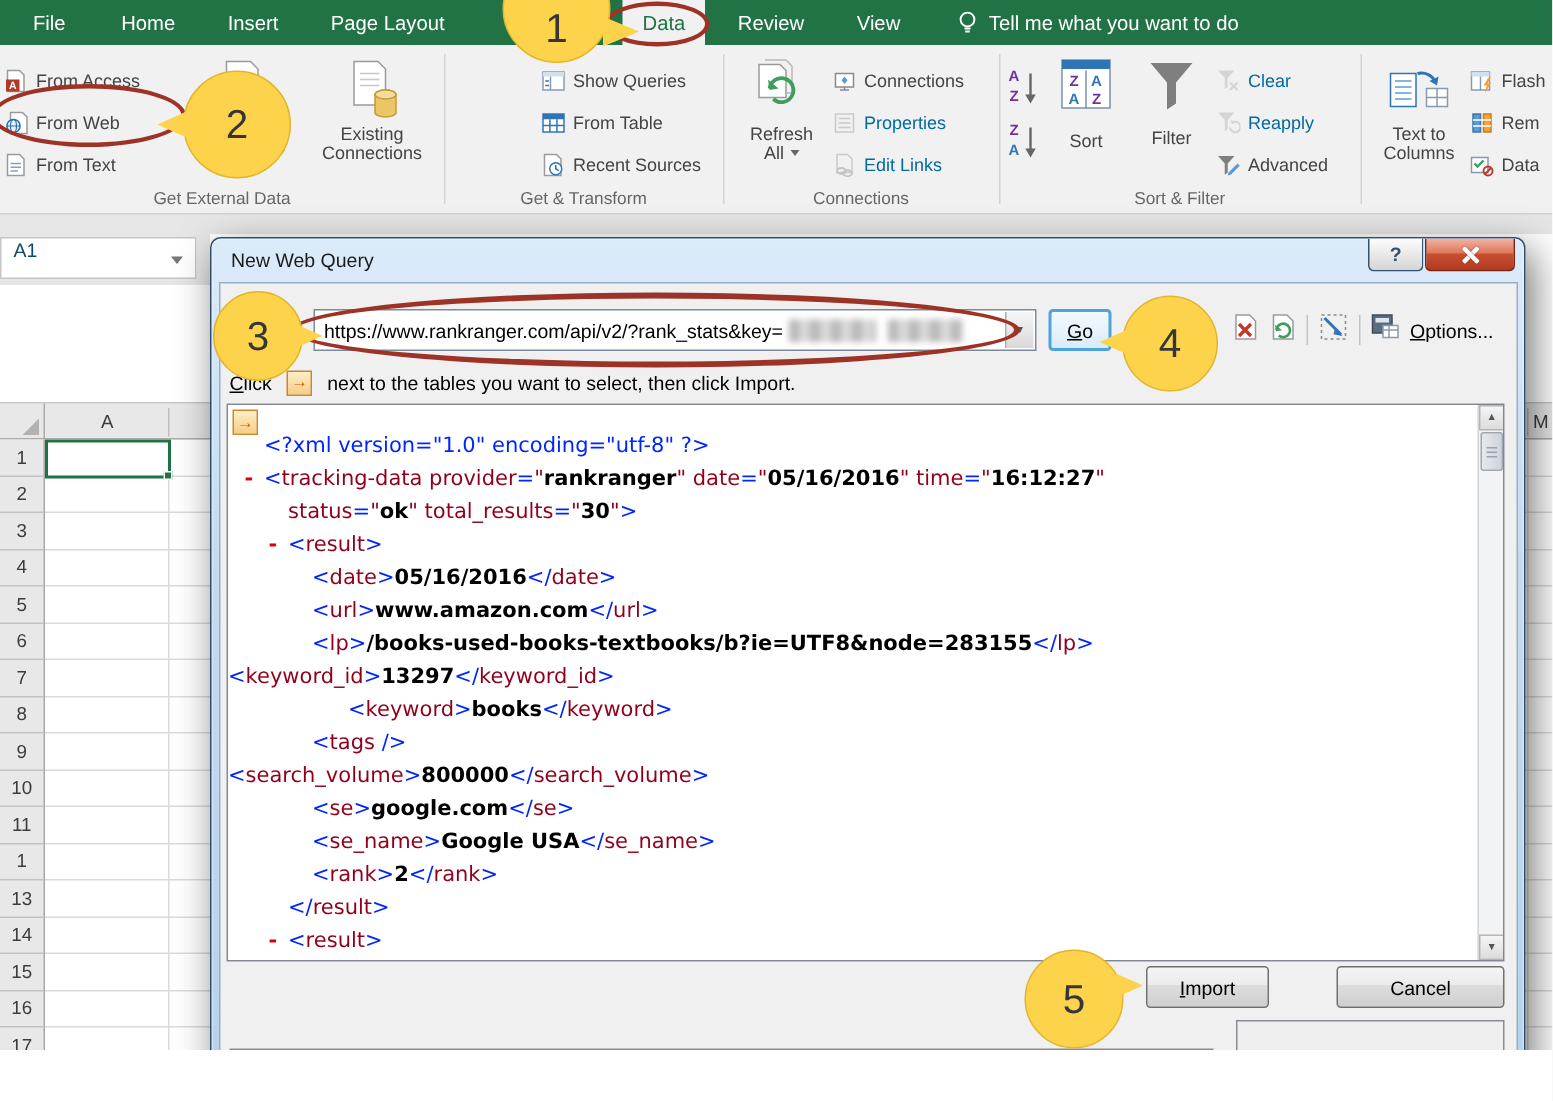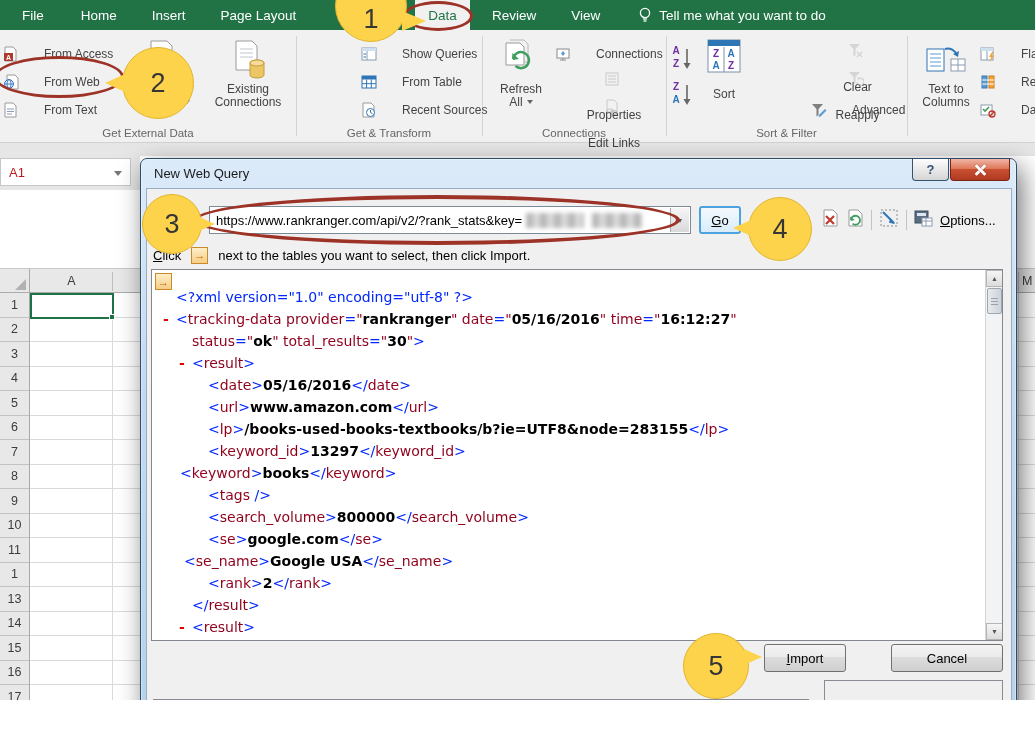--- a/index.html
+++ b/index.html
@@ -19,34 +19,34 @@
   .rtab.active{background:#f1f1f1;color:#217346;}
   .rtab.hiddenTab{width:88px;}
   .tellme{display:flex;align-items:center;color:#fff;font-size:13.5px;margin-left:16px;white-space:nowrap;}
   .tellme svg{margin-right:7px;}
 
   
   .ribbon{position:absolute;left:0;top:30px;width:1035px;height:112px;background:#f1f1f1;}
   .rdiv{position:absolute;top:6px;height:100px;width:1px;background:#d4d4d4;}
   .rgroup{position:absolute;top:0;height:112px;}
   .glabel{position:absolute;bottom:3px;left:0;width:100%;text-align:center;font-size:11.5px;color:#666;white-space:nowrap;}
-  .sbtn{position:absolute;left:2px;width:120px;height:24px;display:flex;align-items:center;font-size:12px;color:#444;cursor:default;white-space:nowrap;gap:20px;}
+  .sbtn{position:absolute;left:2px;width:120px;height:24px;display:flex;align-items:center;font-size:12px;color:#444;cursor:default;white-space:nowrap;}
   .sbtn .ic{width:18px;height:18px;margin-right:4px;flex:0 0 18px;display:inline-flex;align-items:center;justify-content:center;}
   .r1{top:12px}.r2{top:40px}.r3{top:68px}
-  .dis{color:#404040;flex-direction:column;}
+  .dis{color:#0369a1;}
   .dis svg{opacity:.45;}
   .bbtn{position:absolute;top:6px;height:104px;text-align:center;font-size:12px;color:#444;cursor:default;}
   .bbtn .bic{display:block;height:44px;margin-top:3px;}
   .blbl{display:block;line-height:12.5px;white-space:nowrap;}
   .caret{display:inline-block;width:0;height:0;border-left:3.5px solid transparent;border-right:3.5px solid transparent;border-top:4px solid #666;margin-left:4px;vertical-align:middle;}
   .iconbtn{position:absolute;width:28px;height:32px;display:flex;align-items:center;justify-content:center;}
 
   
   .formula-row{position:absolute;left:0;top:156px;width:140px;height:34px;background:#e6e6e6;}
-  .name-box{position:absolute;left:0;top:2px;width:131px;height:28px;background:#fff;border:1px solid #c6c6c6;font-size:13px;color:#b91c1c;display:flex;align-items:center;padding-left:8px;}
+  .name-box{position:absolute;left:0;top:2px;width:131px;height:28px;background:#fff;border:1px solid #c6c6c6;font-size:13px;color:#0c4a6e;display:flex;padding-left:8px;}
   .nb-caret{position:absolute;right:8px;top:12px;width:0;height:0;border-left:4px solid transparent;border-right:4px solid transparent;border-top:5px solid #777;}
 
   
   .col-band{position:absolute;left:0;top:268px;width:1035px;height:25px;background:#e8e8e8;border-bottom:1px solid #ababab;border-top:1px solid #c9c9c9;}
   .corner{position:absolute;left:0;top:0;width:30px;height:24px;border-right:1px solid #aaa;}
   .corner .tri{position:absolute;right:3px;bottom:3px;width:0;height:0;border-left:11px solid transparent;border-bottom:11px solid #b2b2b2;}
   .colh{position:absolute;top:0;height:24px;font-size:12.5px;color:#3c3c3c;display:flex;align-items:center;justify-content:center;}
   .colA{left:30px;width:83px;}
   .colM{left:1022px;width:14px;justify-content:flex-start;}
   .bandline{position:absolute;top:3px;height:19px;width:1px;background:#bdbdbd;}
@@ -347,20 +347,28 @@
               <rect x="1" y="1" width="32" height="32" fill="#fff" stroke="#7a91a8"></rect>
               <rect x="1" y="1" width="32" height="6" fill="#2e75b6"></rect>
               <text x="9" y="18" font-size="10" font-weight="bold" fill="#7030a0" text-anchor="middle">Z</text>
               <text x="9" y="30" font-size="10" font-weight="bold" fill="#2e75b6" text-anchor="middle">A</text>
               <text x="24" y="18" font-size="10" font-weight="bold" fill="#2e75b6" text-anchor="middle">A</text>
               <text x="24" y="30" font-size="10" font-weight="bold" fill="#7030a0" text-anchor="middle">Z</text>
               <line x1="17" y1="8" x2="17" y2="33" stroke="#7a91a8"></line>
             </svg>
         </span>
         <span class="blbl" style="margin-top:9px">Sort</span>
+      </div>
+      <div class="bbtn" style="left:90px;width:50px">
+        <span class="bic" style="height:40px">
+          <svg width="34" height="36" viewBox="0 0 34 36">
+              <path d="M3,3 h28 l-11,13 v14 l-6,4 v-18 z" fill="#7f7f7f"></path>
+            </svg>
+        </span>
+        <span class="blbl" style="margin-top:7px">Filter</span>
       </div>
       <div class="sbtn r1 dis" style="left:144px;width:95px">
         <span class="ic">
           <svg width="16" height="16" viewBox="0 0 16 16">
               <path d="M1,1 h11 l-4.5,5 v6 l-2,1.5 v-7.5 z" fill="#b5b5b5"></path>
               <path d="M9,9 l5,5 M14,9 l-5,5" stroke="#b5b5b5" stroke-width="1.6"></path>
             </svg>
         </span>
         <span class="slbl">Clear</span>
       </div>
@@ -596,26 +604,26 @@
           <span>→</span>
         </span>
       <div class="xml-lines">
           <div class="xline" style="padding-left: 24px;"><span class="xp">&lt;?xml version="1.0" encoding="utf-8" ?&gt;</span></div>
           <div class="xline" style="padding-left: 11px;"><span class="xm">-</span><span class="xp">&lt;</span><span class="xn">tracking-data provider</span><span class="xp">=</span><span class="xn">"</span><span class="xv">rankranger</span><span class="xn">"</span><span class="xn"> date</span><span class="xp">=</span><span class="xn">"</span><span class="xv">05/16/2016</span><span class="xn">"</span><span class="xn"> time</span><span class="xp">=</span><span class="xn">"</span><span class="xv">16:12:27</span><span class="xn">"</span></div>
           <div class="xline" style="padding-left: 40px;"><span class="xn">status</span><span class="xp">=</span><span class="xn">"</span><span class="xv">ok</span><span class="xn">"</span><span class="xn"> total_results</span><span class="xp">=</span><span class="xn">"</span><span class="xv">30</span><span class="xn">"</span><span class="xp">&gt;</span></div>
           <div class="xline" style="padding-left: 27px;"><span class="xm">-</span><span class="xp">&lt;</span><span class="xn">result</span><span class="xp">&gt;</span></div>
           <div class="xline" style="padding-left: 56px;"><span class="xp">&lt;</span><span class="xn">date</span><span class="xp">&gt;</span><span class="xv">05/16/2016</span><span class="xp">&lt;/</span><span class="xn">date</span><span class="xp">&gt;</span></div>
           <div class="xline" style="padding-left: 56px;"><span class="xp">&lt;</span><span class="xn">url</span><span class="xp">&gt;</span><span class="xv">www.amazon.com</span><span class="xp">&lt;/</span><span class="xn">url</span><span class="xp">&gt;</span></div>
           <div class="xline" style="padding-left: 56px;"><span class="xp">&lt;</span><span class="xn">lp</span><span class="xp">&gt;</span><span class="xv">/books-used-books-textbooks/b?ie=UTF8&amp;node=283155</span><span class="xp">&lt;/</span><span class="xn">lp</span><span class="xp">&gt;</span></div>
-          <div class="xline" style="padding-left: 56px;"><span class="xp">&lt;</span><span class="xn">keyword_id</span><span class="xp">&gt;</span><span class="xv">13297</span><span class="xp">&lt;/</span><span class="xn">keyword_id</span><span class="xp">&gt;</span></div>
-          <div class="xline" style="padding-left: 28px;"><span class="xp">&lt;</span><span class="xn">keyword</span><span class="xp">&gt;</span><span class="xv">books</span><span class="xp">&lt;/</span><span class="xn">keyword</span><span class="xp">&gt;</span></div>
+          <div class="xline" style=""><span class="xp">&lt;</span><span class="xn">keyword_id</span><span class="xp">&gt;</span><span class="xv">13297</span><span class="xp">&lt;/</span><span class="xn">keyword_id</span><span class="xp">&gt;</span></div>
+          <div class="xline" style="padding-left: 80px;"><span class="xp">&lt;</span><span class="xn">keyword</span><span class="xp">&gt;</span><span class="xv">books</span><span class="xp">&lt;/</span><span class="xn">keyword</span><span class="xp">&gt;</span></div>
           <div class="xline" style="padding-left: 56px;"><span class="xp">&lt;</span><span class="xn">tags</span><span class="xp"> /&gt;</span></div>
-          <div class="xline" style="padding-left: 56px;"><span class="xp">&lt;</span><span class="xn">search_volume</span><span class="xp">&gt;</span><span class="xv">800000</span><span class="xp">&lt;/</span><span class="xn">search_volume</span><span class="xp">&gt;</span></div>
+          <div class="xline" style=""><span class="xp">&lt;</span><span class="xn">search_volume</span><span class="xp">&gt;</span><span class="xv">800000</span><span class="xp">&lt;/</span><span class="xn">search_volume</span><span class="xp">&gt;</span></div>
           <div class="xline" style="padding-left: 56px;"><span class="xp">&lt;</span><span class="xn">se</span><span class="xp">&gt;</span><span class="xv">google.com</span><span class="xp">&lt;/</span><span class="xn">se</span><span class="xp">&gt;</span></div>
-          <div class="xline" style="padding-left: 32px;"><span class="xp">&lt;</span><span class="xn">se_name</span><span class="xp">&gt;</span><span class="xv">Google USA</span><span class="xp">&lt;/</span><span class="xn">se_name</span><span class="xp">&gt;</span></div>
+          <div class="xline" style="padding-left: 56px;"><span class="xp">&lt;</span><span class="xn">se_name</span><span class="xp">&gt;</span><span class="xv">Google USA</span><span class="xp">&lt;/</span><span class="xn">se_name</span><span class="xp">&gt;</span></div>
           <div class="xline" style="padding-left: 56px;"><span class="xp">&lt;</span><span class="xn">rank</span><span class="xp">&gt;</span><span class="xv">2</span><span class="xp">&lt;/</span><span class="xn">rank</span><span class="xp">&gt;</span></div>
           <div class="xline" style="padding-left: 40px;"><span class="xp">&lt;/</span><span class="xn">result</span><span class="xp">&gt;</span></div>
           <div class="xline" style="padding-left: 27px;"><span class="xm">-</span><span class="xp">&lt;</span><span class="xn">result</span><span class="xp">&gt;</span></div>
           <div class="xline" style="padding-left: 56px;"></div>
         </div>
       <div class="scrollbar">
         <div class="sc-btn sc-up">
             <span>▲</span>
           </div>
         <div class="sc-thumb"></div>

